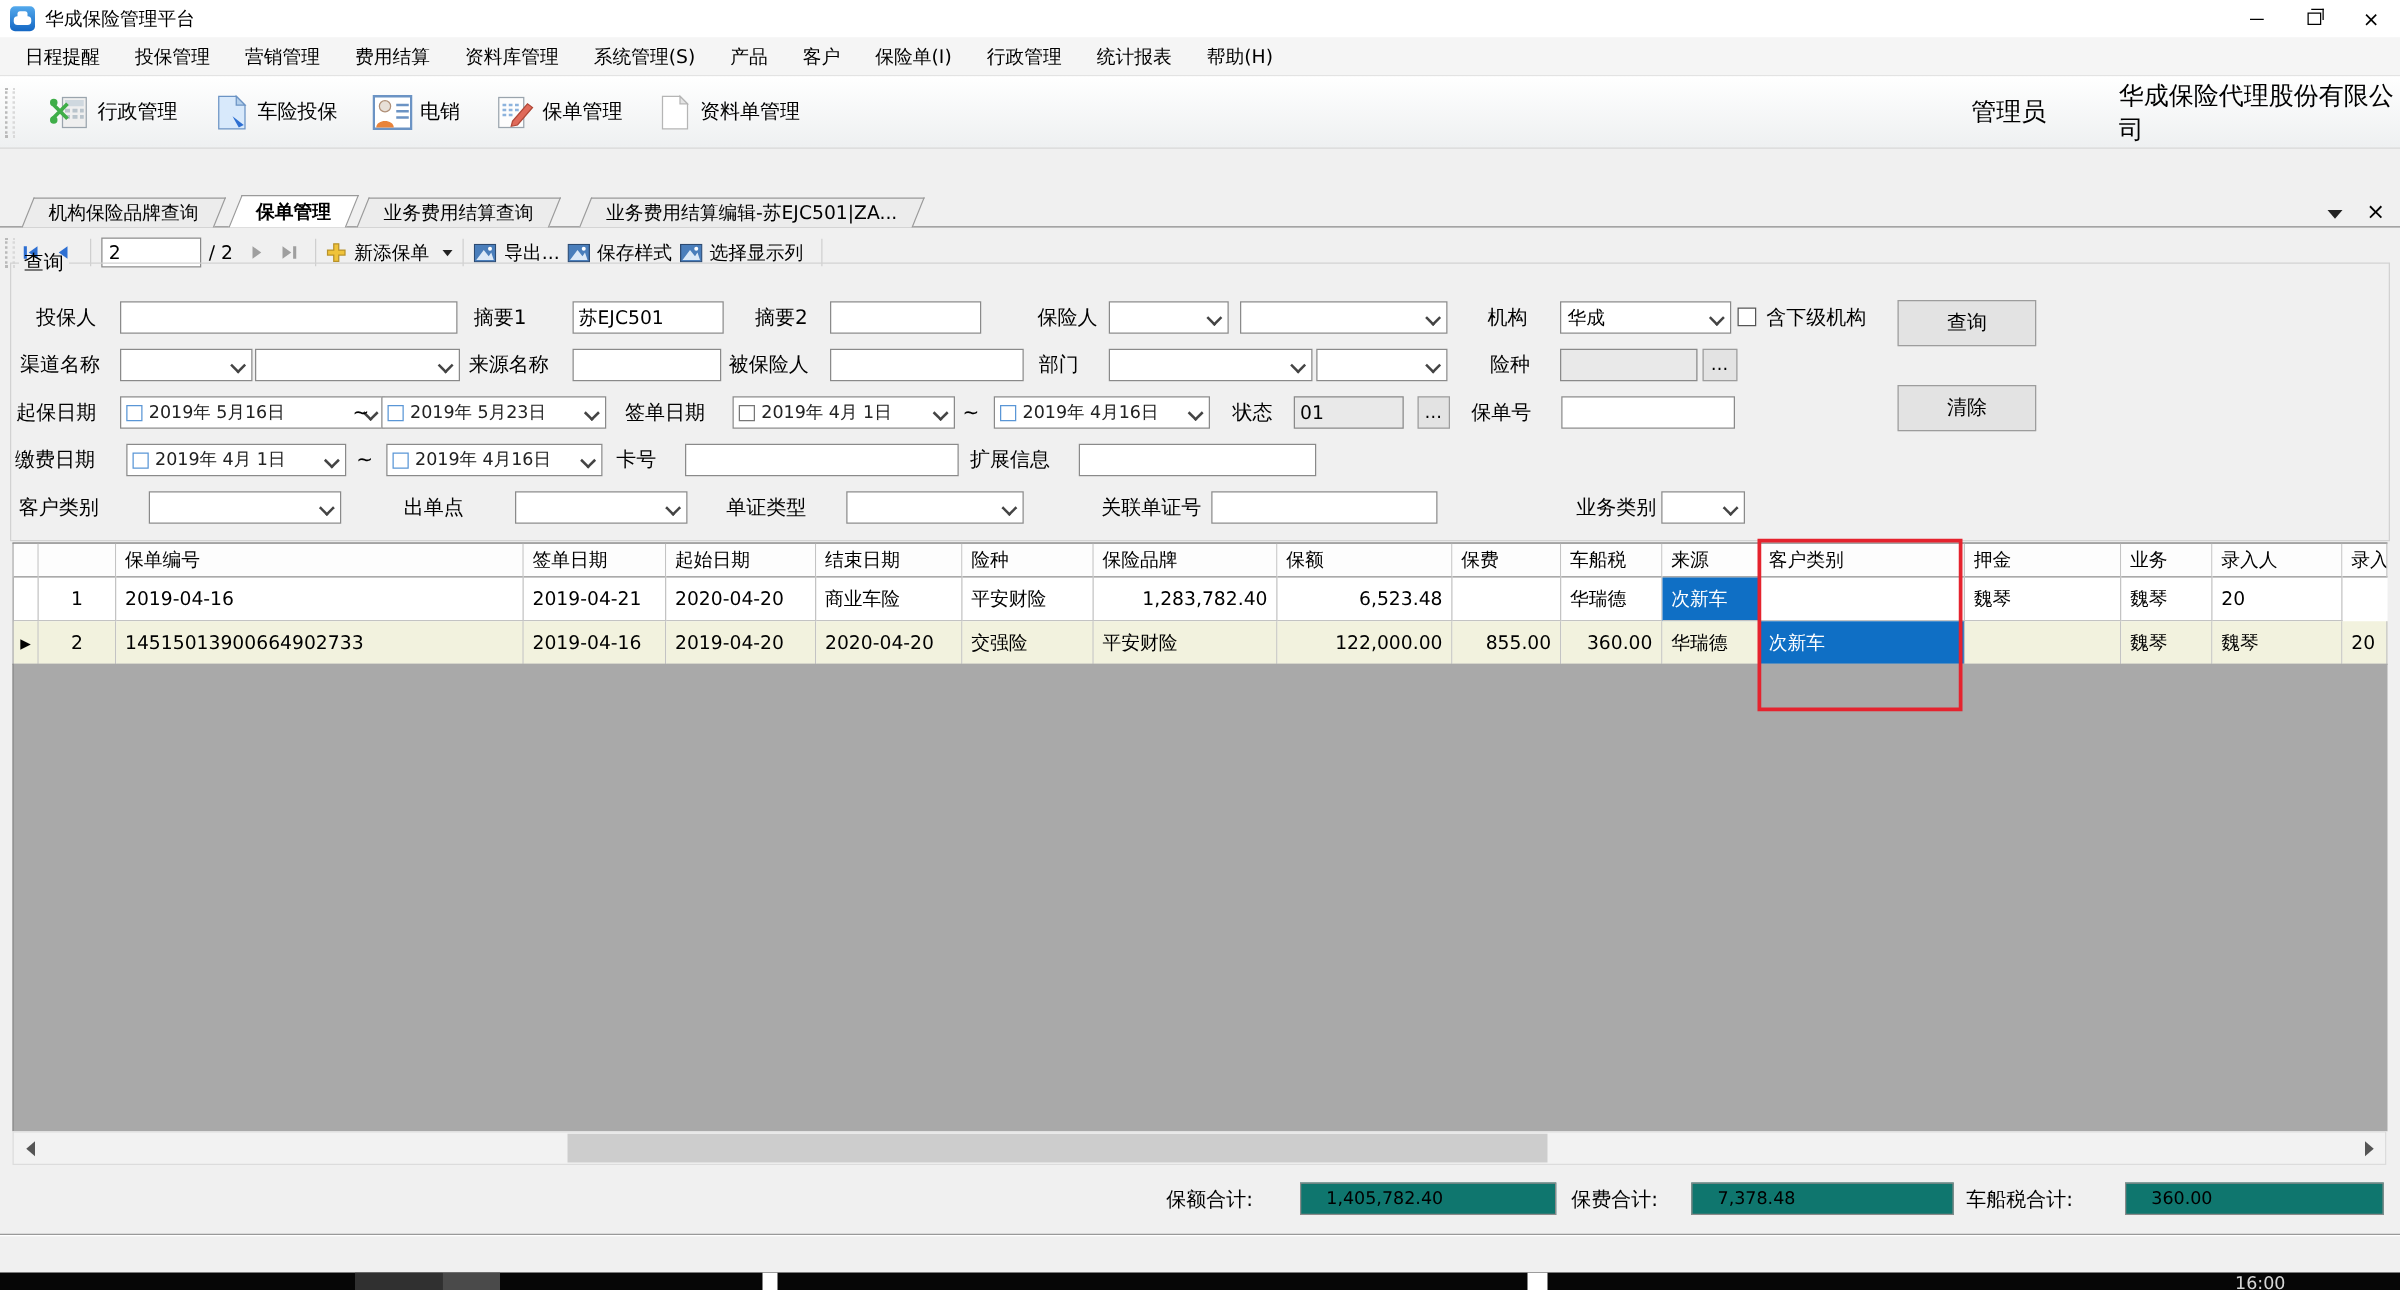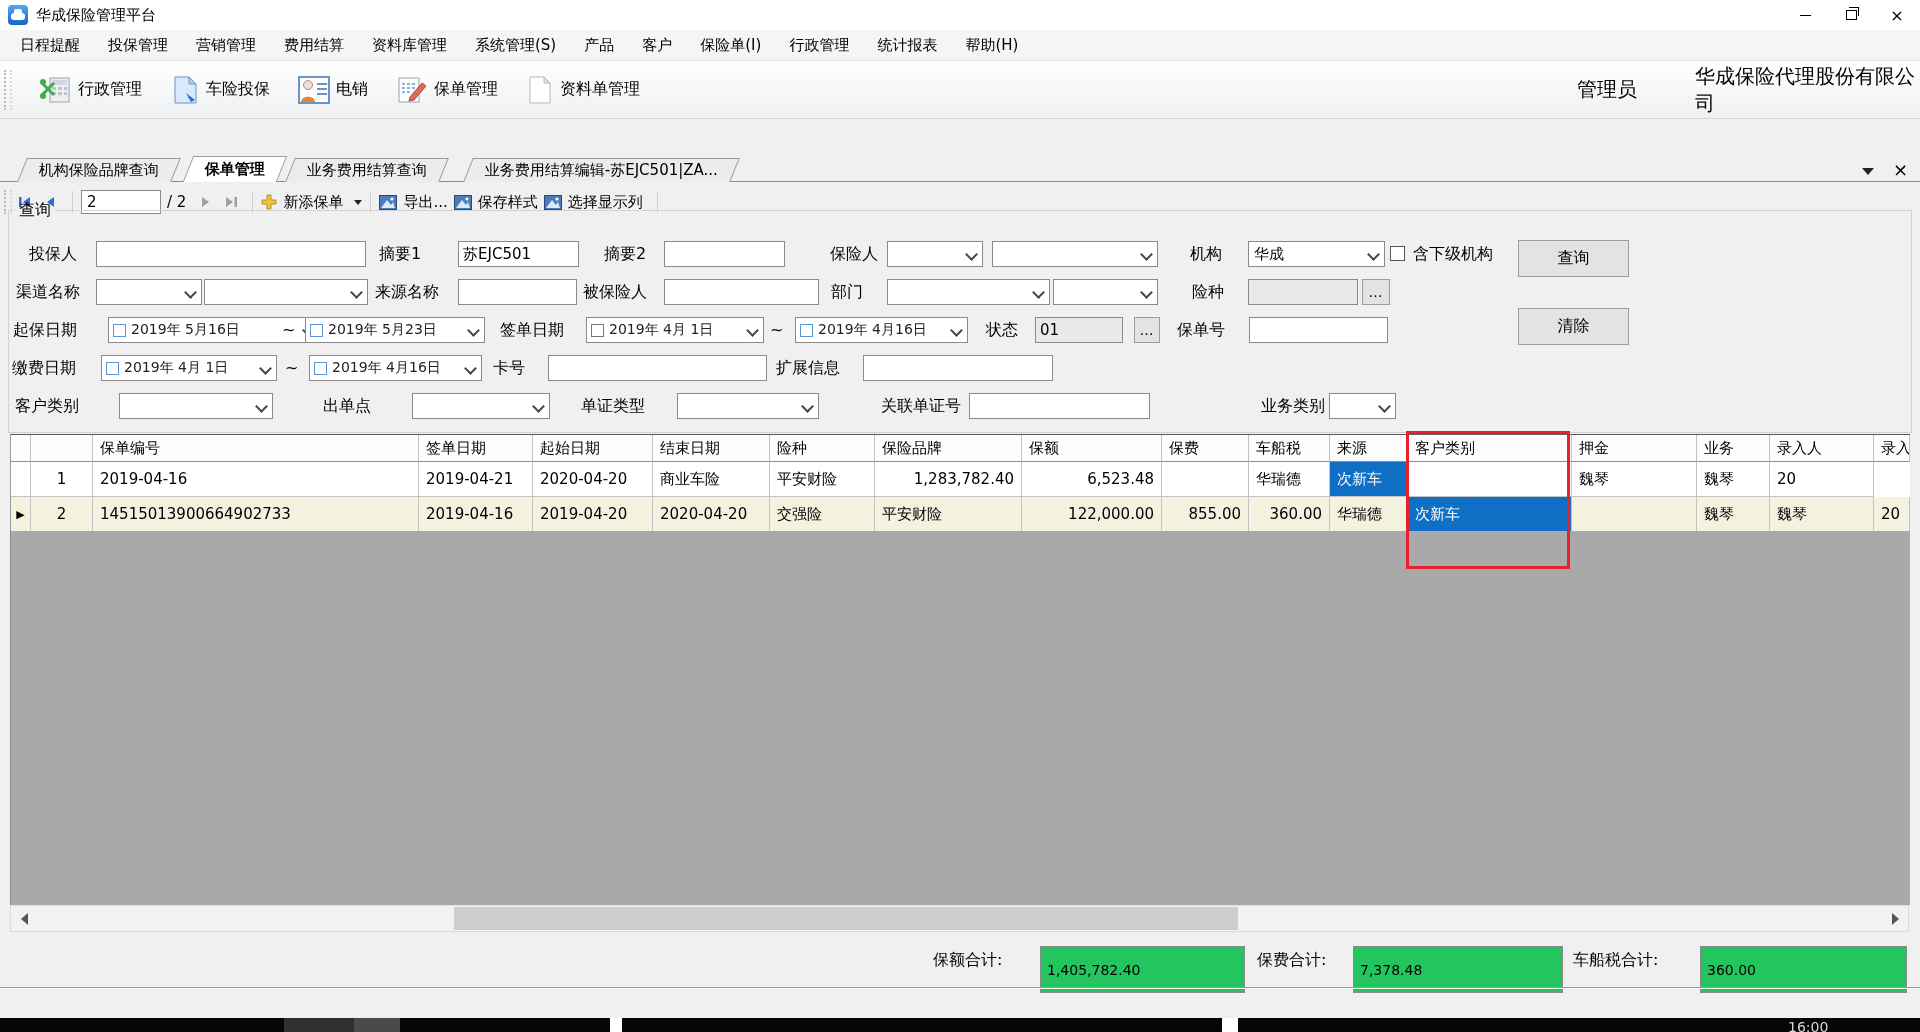--- a/index.html
+++ b/index.html
@@ -73,21 +73,21 @@
   .filler{position:absolute;top:531px;left:10px;width:1899px;height:374px;background:#a9a9a9;border-left:1px solid #8a8a8a}
   
   .hscroll{position:absolute;top:905px;left:10px;width:1899px;height:27px;background:#f2f2f2;border:1px solid #dcdcdc;box-sizing:border-box}
   .sb-arrow{position:absolute;top:0;width:26px;height:25px;display:flex;align-items:center;justify-content:center}
   .tri-l{width:0;height:0;border-top:6px solid transparent;border-bottom:6px solid transparent;border-right:7px solid #555}
   .tri-r{width:0;height:0;border-top:6px solid transparent;border-bottom:6px solid transparent;border-left:7px solid #555}
   .sb-thumb{position:absolute;top:1px;left:443px;width:784px;height:23px;background:#cdcdcd}
   
   .summary{position:absolute;top:932px;left:0;width:1920px;height:55px;background:#f0f0f0}
   .sum-lbl{position:absolute;top:18px;font-size:16px;white-space:nowrap}
-  .sum-box{position:absolute;top:14px;height:47px;border:1px solid #8a8a8a;background:#22c55e;font-size:14px;display:flex;align-items:center;padding:0 6px;box-sizing:border-box}
+  .sum-box{position:absolute;top:14px;height:26px;border:1px solid #8a8a8a;background:#0f766e;font-size:14px;display:flex;align-items:center;padding:0 20px;box-sizing:border-box}
   .bot-divider{position:absolute;top:987px;left:0;width:1920px;height:0;border-top:1px solid #999;border-bottom:1px solid #fff}
   
   .bstrip{position:absolute;top:1018px;left:0;width:1920px;height:14px;background:#060606;overflow:hidden}
   .bseg{position:absolute;top:0;height:14px}
   .clock{position:absolute;left:1788px;top:1px;color:#d6d6d6;font-size:14px}
   
   .icon16{flex:none}
 </style>
 </head>
 <body>
@@ -305,21 +305,21 @@
   <div class="cb" style="left:1053px;width:105px">
       <div class="chev"></div>
     </div>
   <span class="lb" style="left:1192px">险种</span>
   <input class="tb dis" style="left: 1248px; width: 110px;" value="">
   <button class="btn small" style="left:1362px;top:1px;width:28px;height:26px">…</button>
 </div>
 
 <div class="qrow" style="top:316px">
   <span class="lb" style="left:13px">起保日期</span>
-  <div class="dp" style="left:108px;width:212px">
+  <div class="dp" style="left:96px;width:212px">
     <span class="chk"></span>
     <span class="dtxt">2019年 5月16日</span>
     <div class="chev"></div>
   </div>
   <span class="lb" style="left:282px">~</span>
   <div class="dp" style="left:305px;width:180px">
     <span class="chk"></span>
     <span class="dtxt">2019年 5月23日</span>
     <div class="chev"></div>
   </div>

